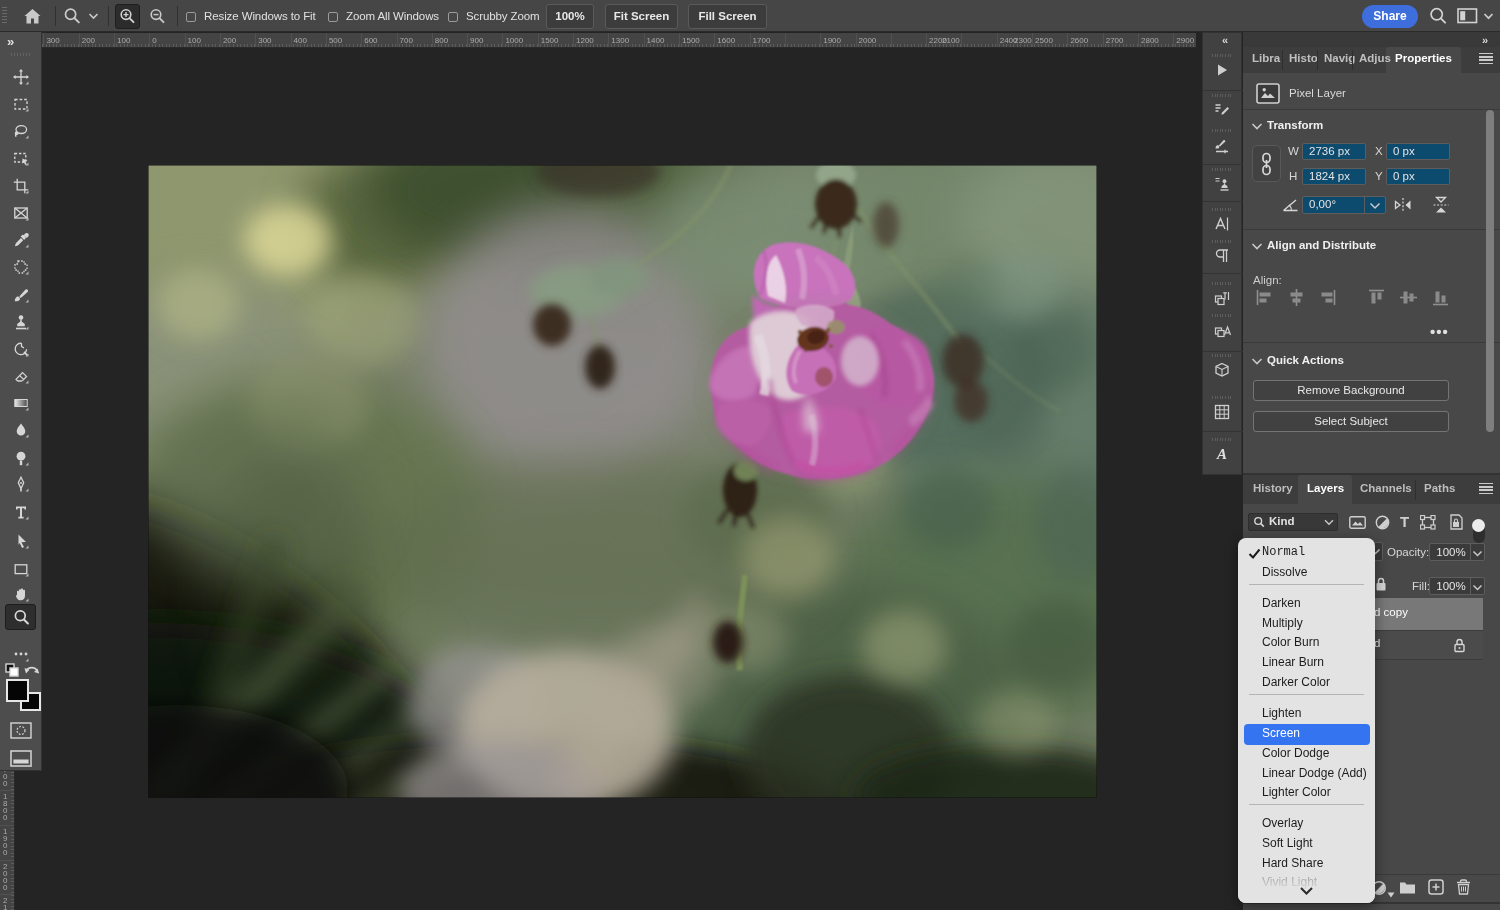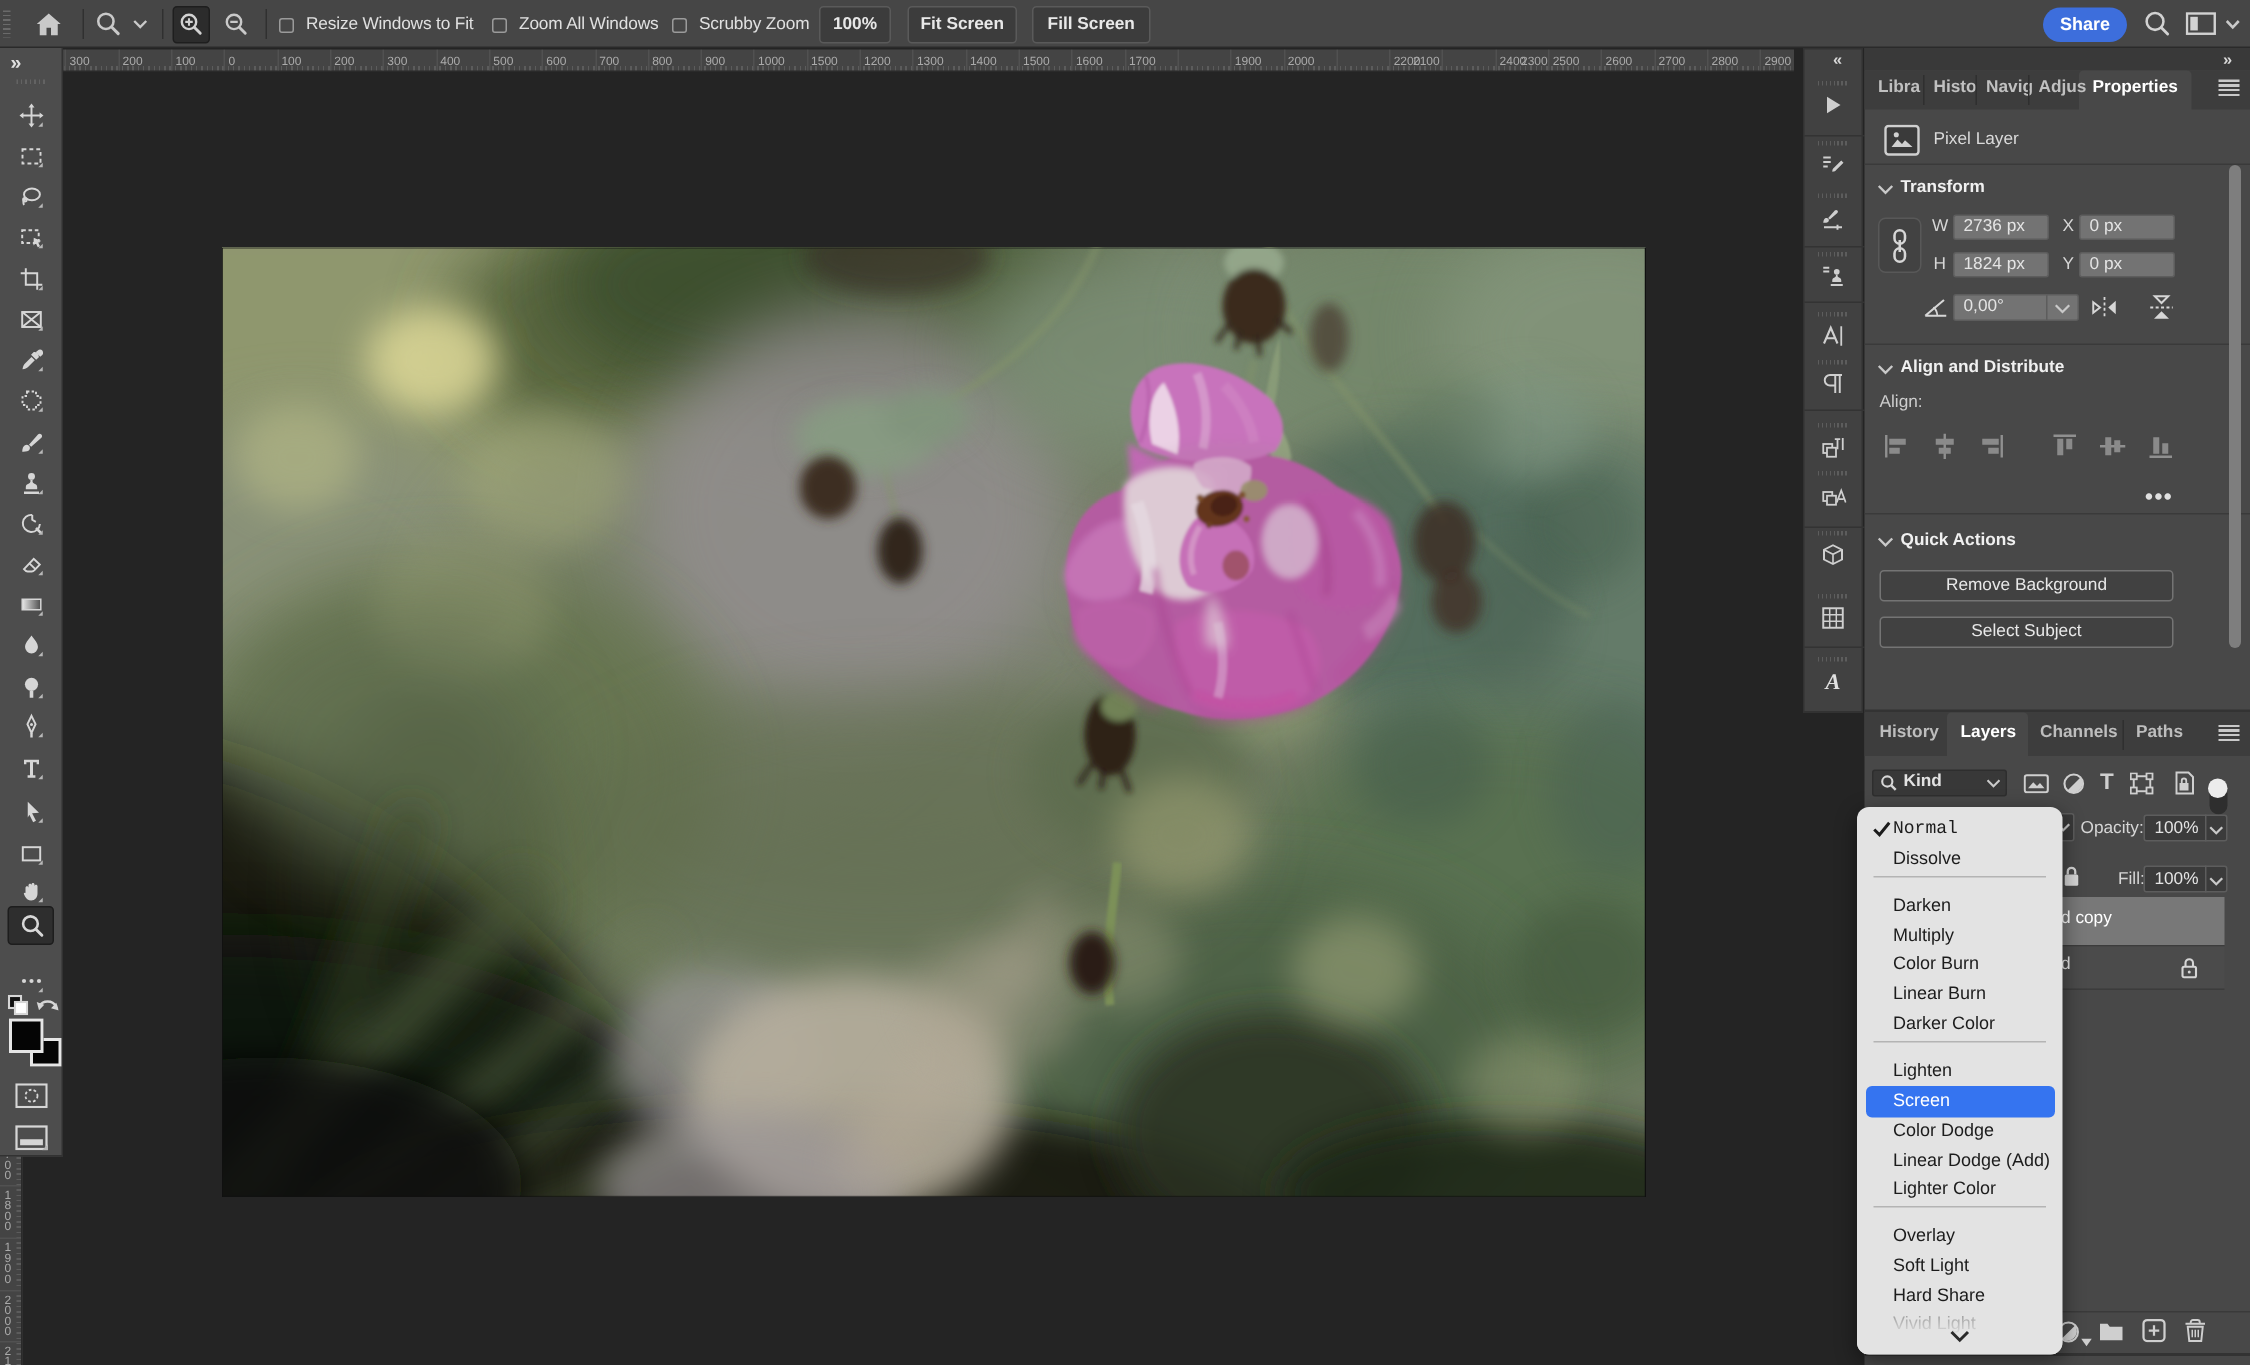--- a/index.html
+++ b/index.html
@@ -1,20 +1,20 @@
 <!DOCTYPE html>
 <html><head><meta charset="utf-8">
 <style>
 *{margin:0;padding:0;box-sizing:border-box;}
 html,body{width:1500px;height:910px;overflow:hidden;background:#242424;
 font-family:"Liberation Sans",sans-serif;-webkit-font-smoothing:antialiased;}
 .abs{position:absolute;}
 .ico{position:absolute;display:block;}
 .lbl{position:absolute;color:#e0e0e0;font-size:11.5px;letter-spacing:-0.1px;white-space:nowrap;}
-.fld{position:absolute;background:#737373;border:1px solid #5d5d5d;border-radius:2px;
+.fld{position:absolute;background:#0c4a6e;border:1px solid #5d5d5d;border-radius:2px;
 color:#e4e4e4;font-size:11.5px;line-height:15px;white-space:nowrap;}
 .sep{position:absolute;background:#3a3a3a;height:1px;}
 </style></head>
 <body>
 
 <div class="abs" style="left:0;top:0;width:1500px;height:32px;background:#464646;border-bottom:1px solid #2a2a2a;">
 <div class="abs" style="left:2px;top:7px;width:5px;height:18px;background-image:repeating-linear-gradient(to bottom,#6a6a6a 0 1px,transparent 1px 3px);"></div>
 <svg class="ico" style="left:23px;top:7px;" width="19" height="19" viewBox="0 0 19 19">
 <path d="M9.5 2L1.5 9h2v7.5h4.5v-5h3v5H15.5V9h2z" fill="#c9c9c9"></path>
     </svg>
@@ -720,21 +720,21 @@
    <path d="M5.5 2.5h9L10 7z" fill="none" stroke="#d6d6d6" stroke-width="1.3"></path>
    <path d="M2.5 10h15" stroke="#d6d6d6" stroke-width="1.2" stroke-dasharray="2 1.6"></path>
    <path d="M10 12.5l-5 5h10z" fill="#d6d6d6"></path>
   </svg>
   <div class="sep" style="left:0;top:197px;width:257px;"></div>
 
   <svg class="ico" style="left:8px;top:210px;" width="12" height="9" viewBox="0 0 12 9">
       <path d="M1.5 2l4.5 4.5L10.5 2" fill="none" stroke="#c9c9c9" stroke-width="1.6"></path>
     </svg>
   <div class="abs" style="left:24px;top:207px;color:#f0f0f0;font-size:11.5px;font-weight:700;">Align and Distribute</div>
-  <div class="abs" style="left:10px;top:230px;color:#cdcdcd;font-size:11.5px;text-align:right;">Align:</div>
+  <div class="abs" style="left:10px;top:242px;color:#cdcdcd;font-size:11.5px;text-align:right;">Align:</div>
 
   <svg class="ico" style="left:13px;top:257px;" width="17" height="17" viewBox="0 0 17 17">
       <path d="M1.5 1v15" stroke="#909090" stroke-width="1.6"></path>
       <rect x="3.5" y="3.5" width="11" height="4" fill="#8a8a8a"></rect>
       <rect x="3.5" y="9.5" width="7" height="4" fill="#8a8a8a"></rect>
     </svg>
   <svg class="ico" style="left:45px;top:257px;" width="17" height="17" viewBox="0 0 17 17">
       <path d="M8.5 0v17" stroke="#909090" stroke-width="1.6"></path>
       <rect x="2.5" y="3.5" width="12" height="4" fill="#8a8a8a"></rect>
       <rect x="4.5" y="9.5" width="8" height="4" fill="#8a8a8a"></rect>

